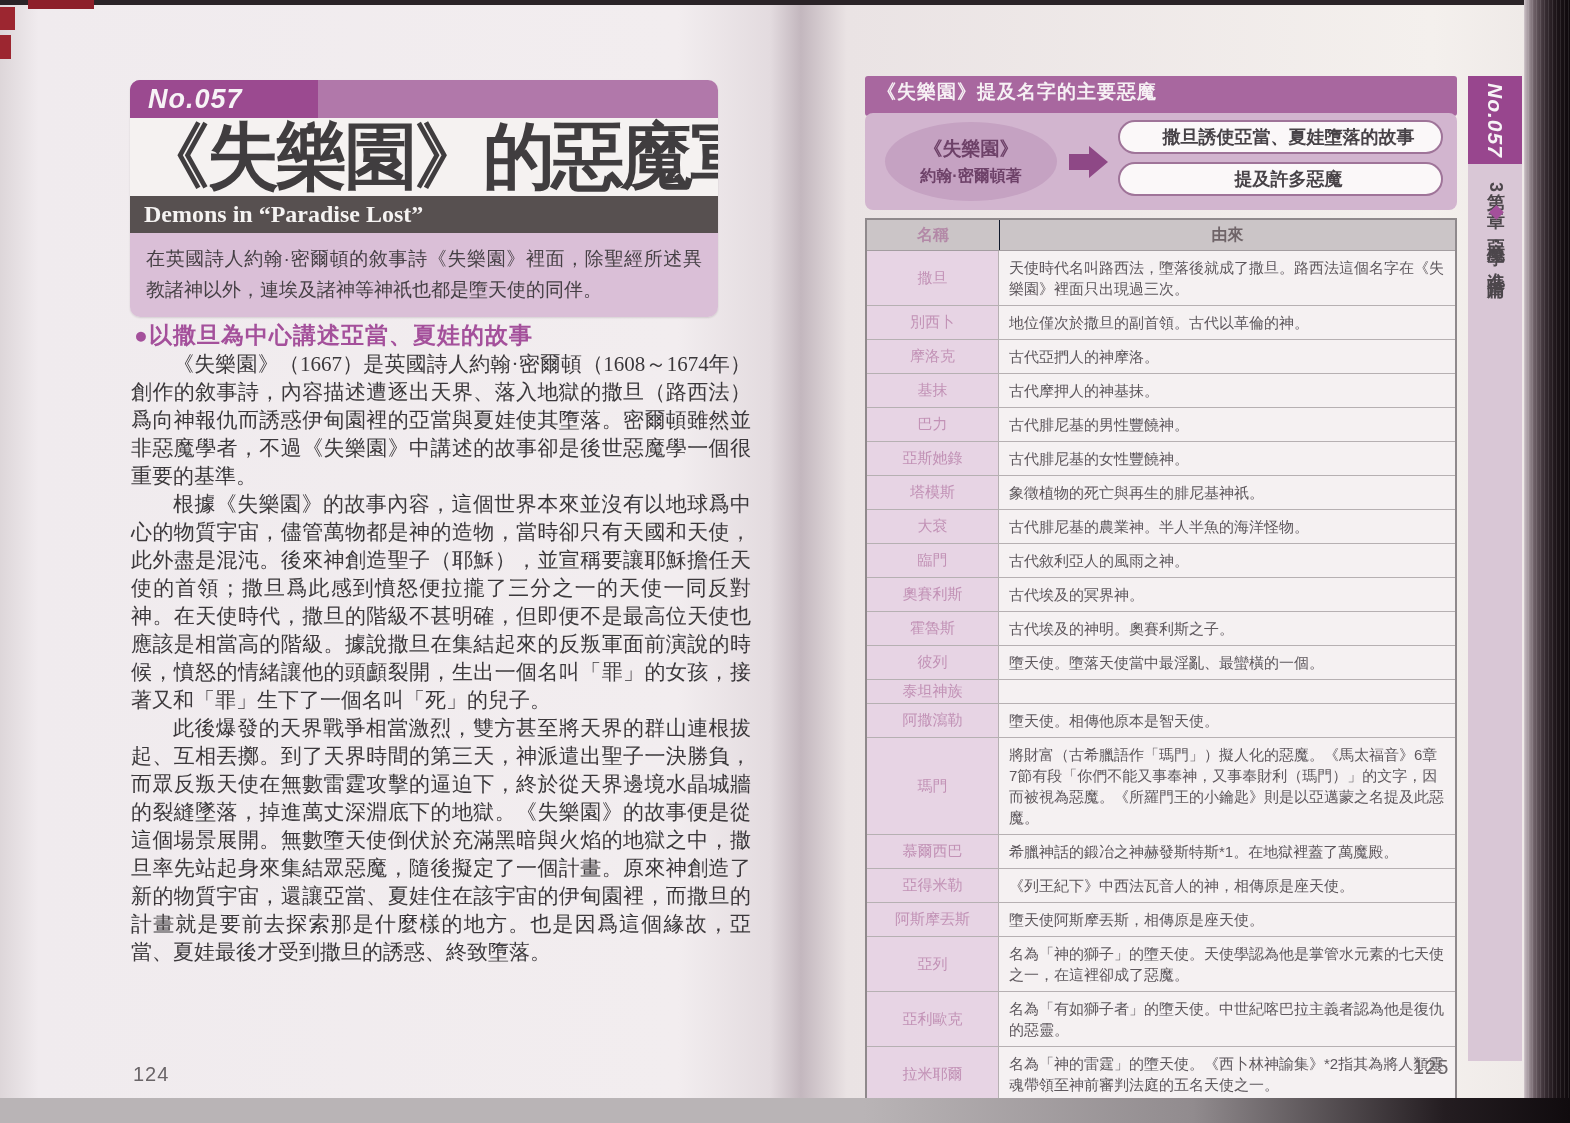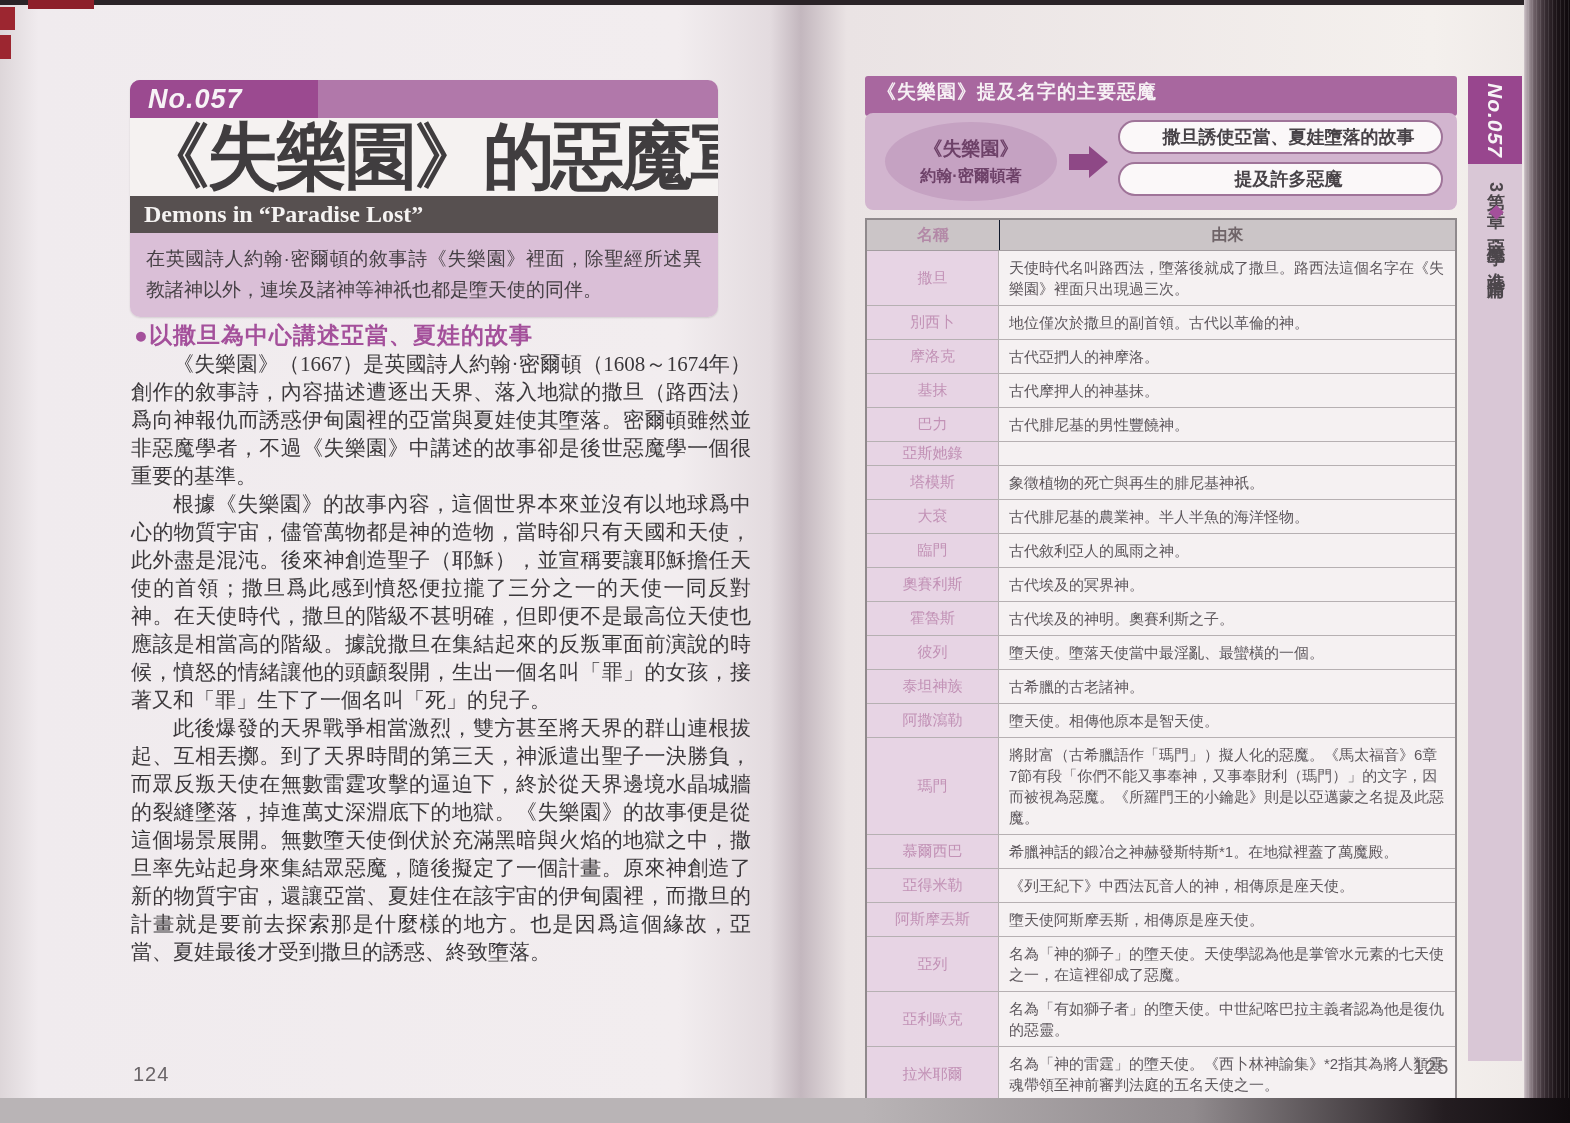--- a/index.html
+++ b/index.html
@@ -182,20 +182,21 @@
             <div class="td origin">古代摩押人的神基抹。</div>
           </div>
 
           <div class="tr">
             <div class="td name">巴力</div>
             <div class="td origin">古代腓尼基的男性豐饒神。</div>
           </div>
 
           <div class="tr">
             <div class="td name">亞斯她錄</div>
+            <div class="td origin">古代腓尼基的女性豐饒神。</div>
           </div>
 
           <div class="tr">
             <div class="td name">塔模斯</div>
             <div class="td origin">象徵植物的死亡與再生的腓尼基神祇。</div>
           </div>
 
           <div class="tr">
             <div class="td name">大袞</div>
             <div class="td origin">古代腓尼基的農業神。半人半魚的海洋怪物。</div>
@@ -217,21 +218,20 @@
             <div class="td origin">古代埃及的神明。奧賽利斯之子。</div>
           </div>
 
           <div class="tr">
             <div class="td name">彼列</div>
             <div class="td origin">墮天使。墮落天使當中最淫亂、最蠻橫的一個。</div>
           </div>
 
           <div class="tr">
             <div class="td name">泰坦神族</div>
-            <div class="td origin">古希臘的古老諸神。</div>
           </div>
 
           <div class="tr">
             <div class="td name">阿撒瀉勒</div>
             <div class="td origin">墮天使。相傳他原本是智天使。</div>
           </div>
 
           <div class="tr">
             <div class="td name">瑪門</div>
             <div class="td origin">將財富（古希臘語作「瑪門」）擬人化的惡魔。《馬太福音》6章7節有段「你們不能又事奉神，又事奉財利（瑪門）」的文字，因而被視為惡魔。《所羅門王的小鑰匙》則是以亞邁蒙之名提及此惡魔。</div>

